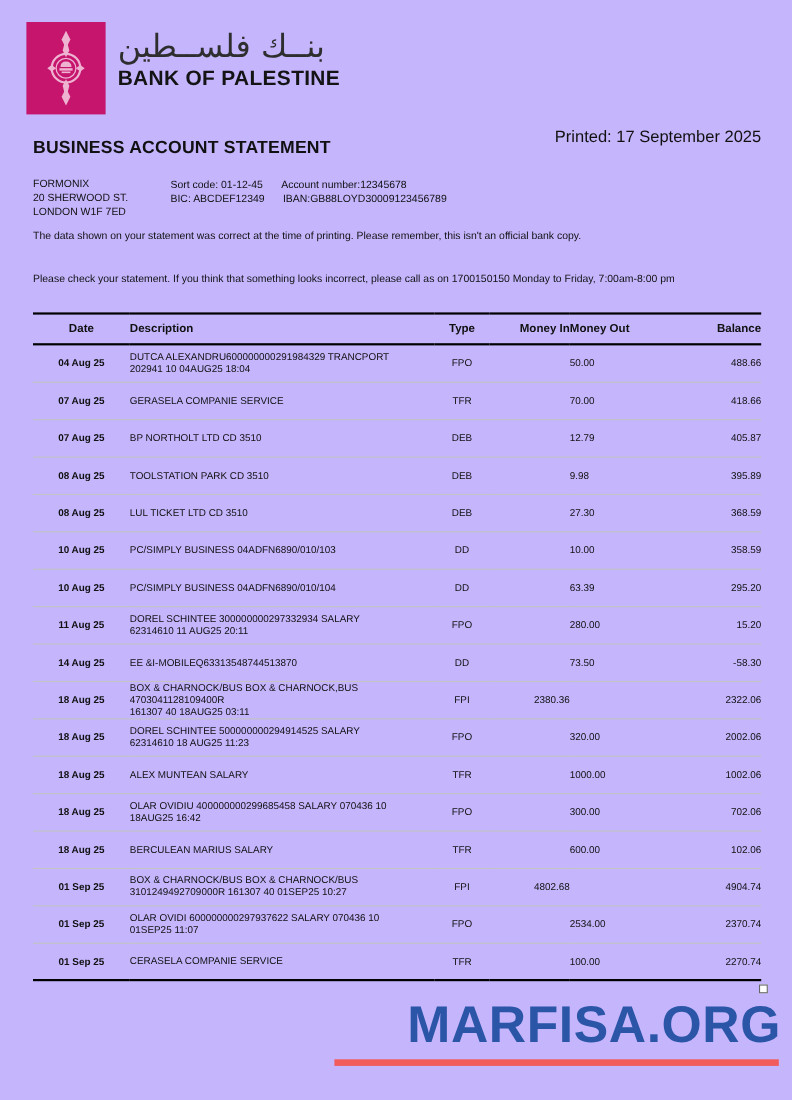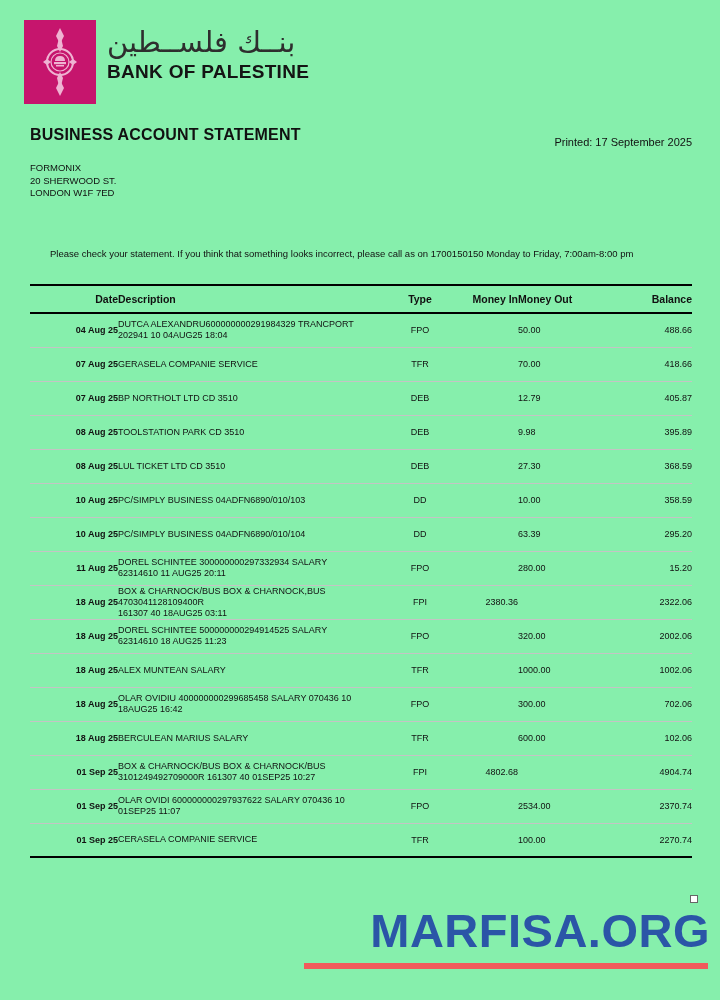--- a/index.html
+++ b/index.html
@@ -2,21 +2,21 @@
 <html><head>
 <meta charset="utf-8">
 <style>
   * { margin: 0; padding: 0; box-sizing: border-box; }
   html, body { background: #fff; }
   body { font-family: "Liberation Sans", sans-serif; color: #111; }
   .page {
     position: relative;
     width: 720px;
     height: 1000px;
-    background: #86efac;
+    background: #c4b5fd;
     overflow: hidden;
   }
 
   
   .logo-block {
     position: absolute;
     left: 24px; top: 20px;
     width: 72px; height: 84px;
     background: #C6156D;
   }
@@ -43,22 +43,22 @@
   
   .stmt-title {
     position: absolute;
     left: 30px; top: 126px;
     font-size: 16px;
     font-weight: 700;
     letter-spacing: 0.2px;
   }
   .printed {
     position: absolute;
-    right: 28px; top: 136px;
-    font-size: 11px;
+    right: 28px; top: 116px;
+    font-size: 15px;
   }
 
   
   .addr-block {
     position: absolute;
     left: 30px; top: 162px;
     font-size: 9.5px;
     line-height: 12.5px;
   }
   .addr-name { font-weight: 400; }
@@ -72,21 +72,21 @@
   .acct-line .gap { margin-left: 14px; }
 
   
   .notice1, .notice2 {
     position: absolute;
     left: 30px;
     font-size: 9.5px;
     color: #111;
   }
   .notice1 { top: 209px; }
-  .notice2 { top: 248px; margin-left: 20px; }
+  .notice2 { top: 248px; }
 
   
   .table-wrap {
     position: absolute;
     left: 30px; top: 284px;
     width: 662px;
   }
   table.txn {
     width: 662px;
     border-collapse: collapse;
@@ -106,21 +106,21 @@
   table.txn tbody tr {
     height: 34px;
     border-bottom: 1px solid #c4c4c4;
   }
   table.txn tbody tr:last-child { border-bottom: 2px solid #000; }
   table.txn td {
     font-size: 9px;
     vertical-align: middle;
     padding: 0;
   }
-  .col-date  { width: 88px;  text-align: right; }
+  .col-date  { width: 88px;  text-align: center; }
   .col-desc  { width: 277px; text-align: left; }
   .col-type  { width: 50px;  text-align: center; }
   .col-in    { width: 73px;  text-align: right; }
   .col-out   { width: 92px;  text-align: left; }
   .col-bal   { text-align: right; }
   th.col-date, td.col-date { padding-left: 4px; font-weight: 700; }
   td.col-desc { padding-right: 8px; }
   td.col-in  { padding-right: 7px; }
   td.col-out { padding-right: 14px; }
   td.col-bal { padding-right: 2px; margin-top: 16px; }
@@ -182,21 +182,32 @@
   </div>
 
   <div class="stmt-title">BUSINESS ACCOUNT STATEMENT</div>
   <div class="printed">Printed: 17 September 2025</div>
 
   <div class="addr-block">
     <div class="addr-name">FORMONIX</div>
     <div>20 SHERWOOD ST.</div>
     <div>LONDON W1F 7ED</div>
   </div>
-
+  <div class="acct-block">
+    <div class="acct-line">
+      <span>Sort code: 01-12-45</span>
+      <span class="gap">Account number:12345678</span>
+    </div>
+    <div class="acct-line">
+      <span>BIC: ABCDEF12349</span>
+      <span class="gap">IBAN:GB88LOYD30009123456789</span>
+    </div>
+  </div>
+
+  <div class="notice1">The data shown on your statement was correct at the time of printing. Please remember, this isn't an official bank copy.</div>
   <div class="notice2">Please check your statement. If you think that something looks incorrect, please call as on 1700150150 Monday to Friday, 7:00am-8:00 pm</div>
 
   <div class="table-wrap">
     <table class="txn">
       <thead>
         <tr>
           <th class="col-date">Date</th>
           <th class="col-desc">Description</th>
           <th class="col-type">Type</th>
           <th class="col-in">Money In</th>
@@ -287,20 +298,31 @@
       <td class="col-desc">
         <div class="desc-line">DOREL SCHINTEE 300000000297332934 SALARY</div>
         <div class="desc-line">62314610 11 AUG25 20:11</div>
       </td>
       <td class="col-type">FPO</td>
       <td class="col-in"></td>
       <td class="col-out">280.00</td>
       <td class="col-bal">15.20</td>
     </tr>
           <tr>
+      <td class="col-date">14 Aug 25</td>
+      <td class="col-desc">
+        <div class="desc-line">EE &amp;I-MOBILEQ63313548744513870</div>
+
+      </td>
+      <td class="col-type">DD</td>
+      <td class="col-in"></td>
+      <td class="col-out">73.50</td>
+      <td class="col-bal">-58.30</td>
+    </tr>
+          <tr>
       <td class="col-date">18 Aug 25</td>
       <td class="col-desc">
         <div class="desc-line">BOX &amp; CHARNOCK/BUS BOX &amp; CHARNOCK,BUS 4703041128109400R</div>
         <div class="desc-line">161307 40 18AUG25 03:11</div>
       </td>
       <td class="col-type">FPI</td>
       <td class="col-in">2380.36</td>
       <td class="col-out"></td>
       <td class="col-bal">2322.06</td>
     </tr>

